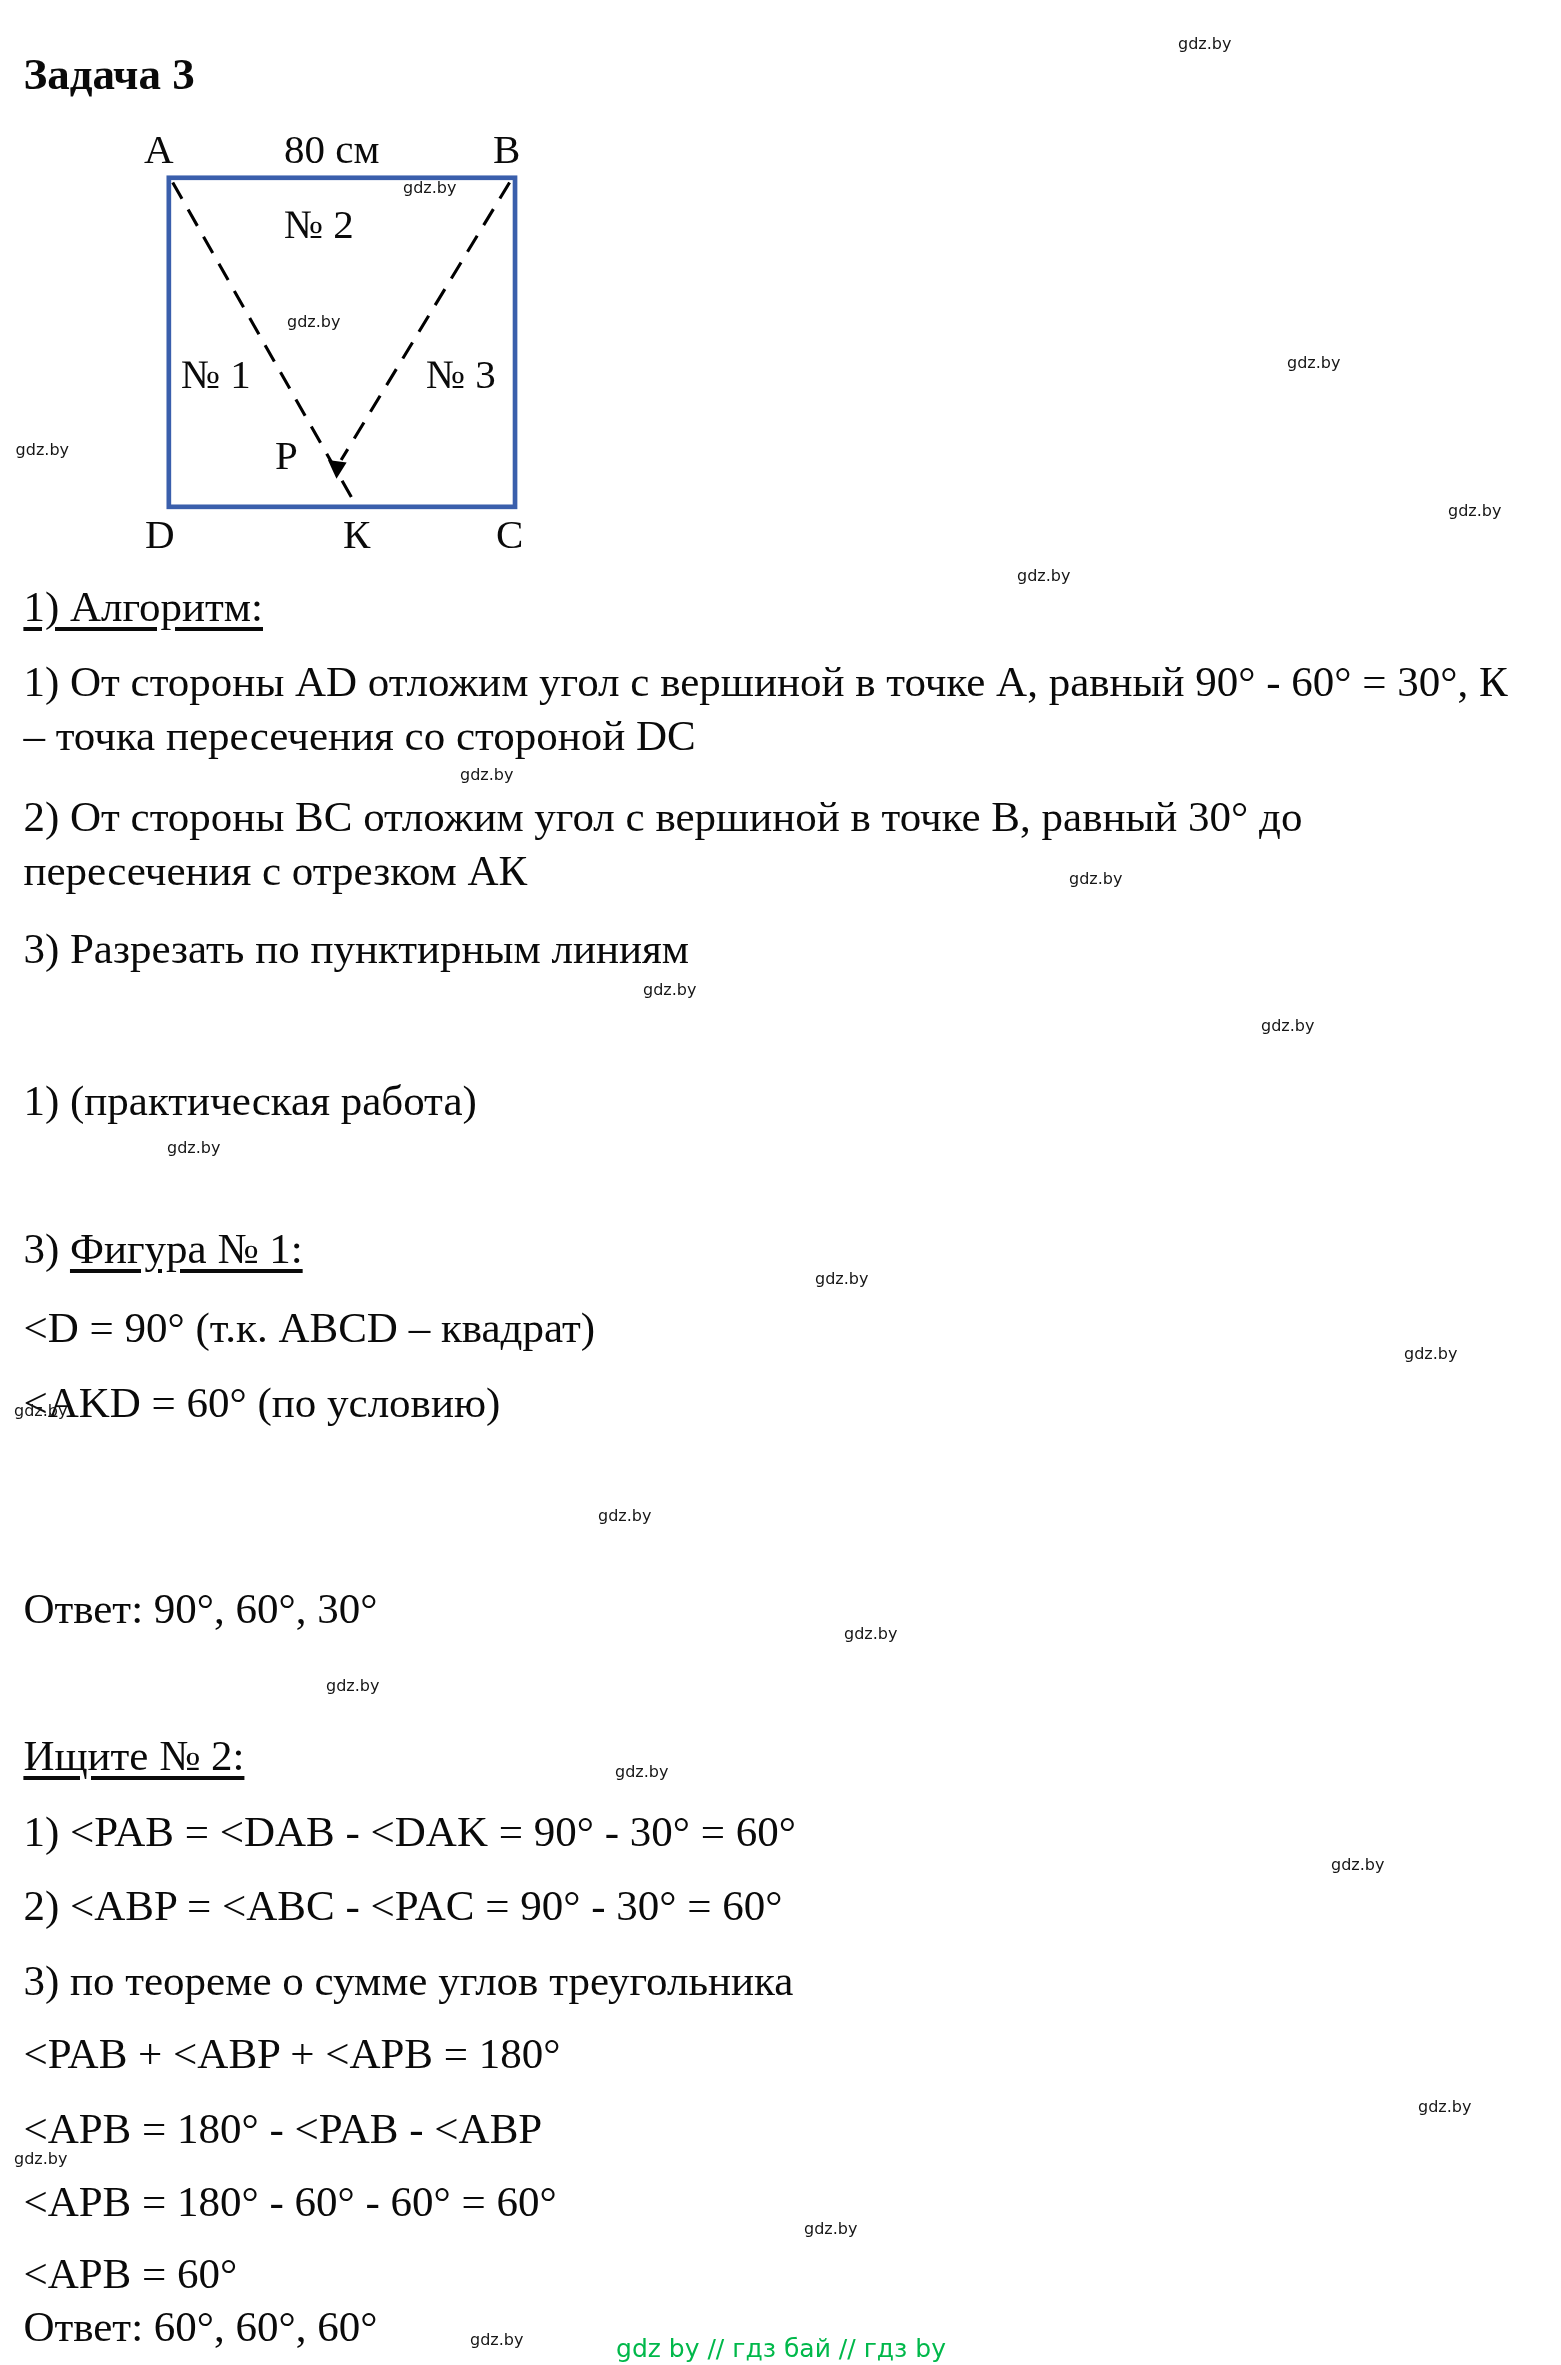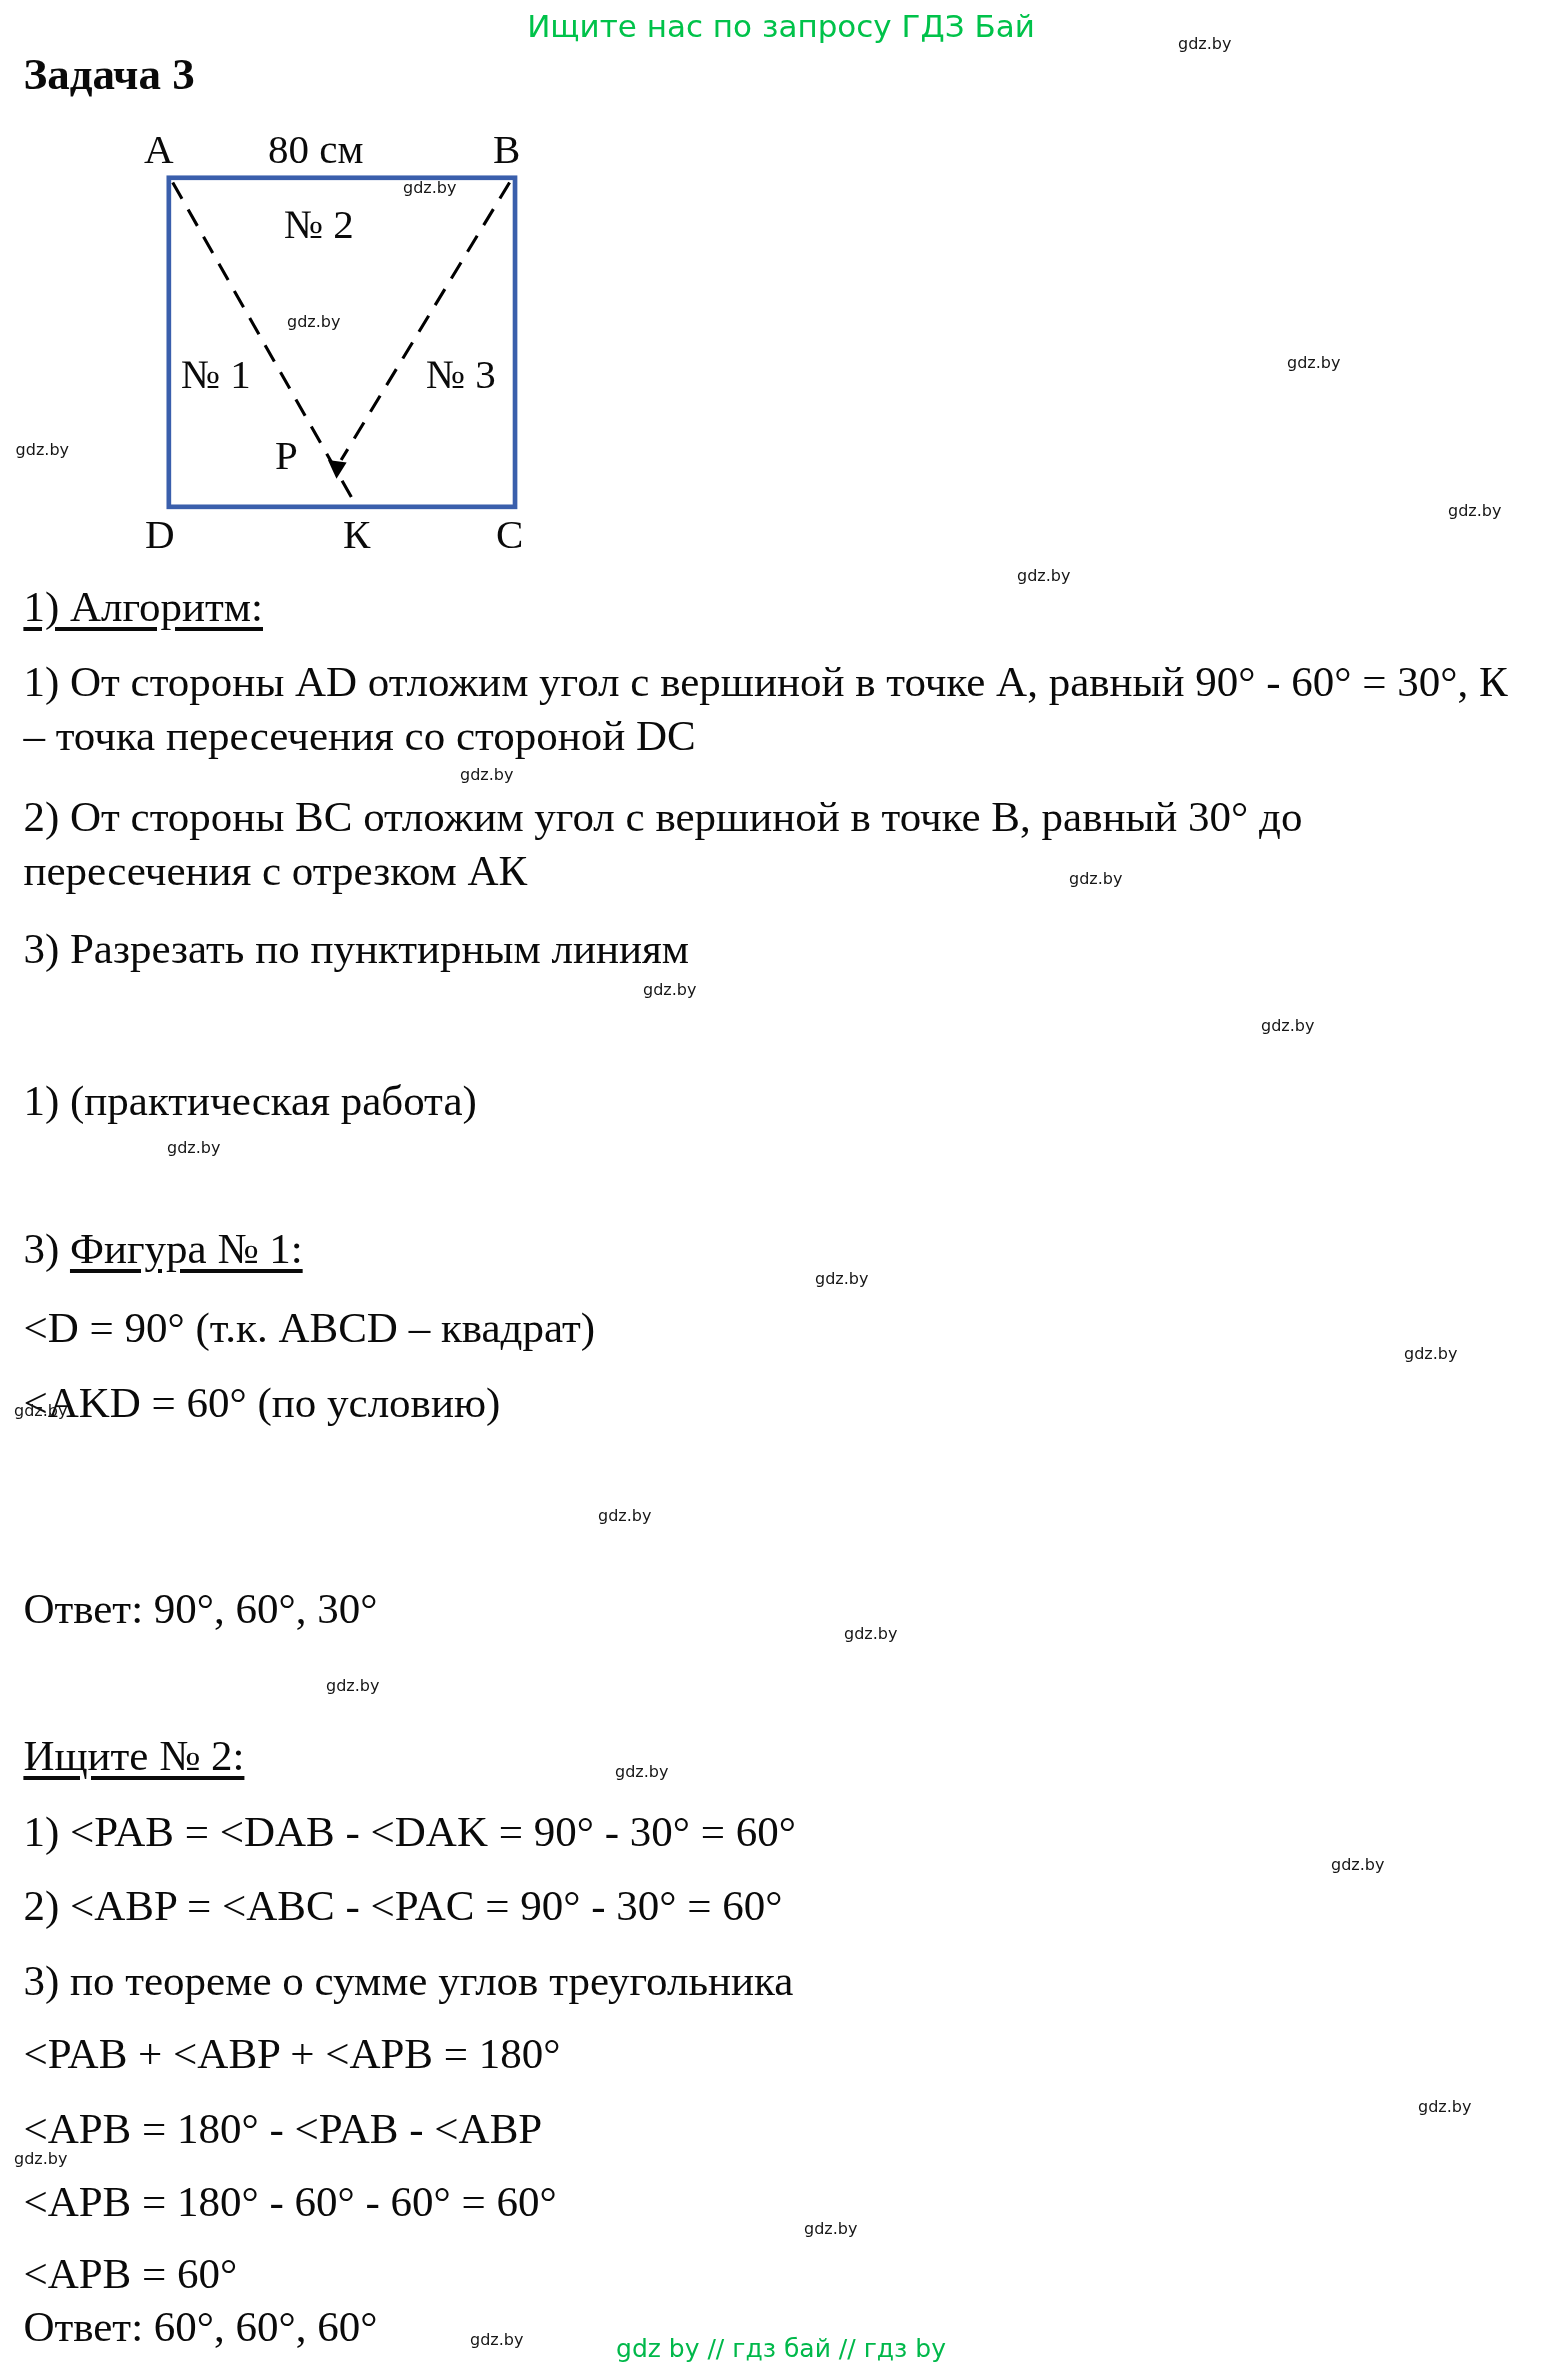--- a/index.html
+++ b/index.html
@@ -59,33 +59,32 @@
     font-family: "DejaVu Sans", "Liberation Sans", sans-serif;
     font-size: 25px;
     color: #00b84a;
   }
 </style>
 </head>
 <body>
 
 <div id="page">
 
-  <div class="banner">Ищите нас по запросу ГДЗ Бай</div>
 
   <div class="title">Задача 3</div>
 
   <div class="fig">
     <svg width="609" height="577" viewBox="0 0 780 740">
       <rect x="216" y="228" width="444" height="422" fill="none" stroke-width="6" stroke="#3a5fac"></rect>
       <line x1="221" y1="234" x2="456" y2="648" stroke="#000000" stroke-width="4" stroke-dasharray="24 16"></line>
       <line x1="653" y1="234" x2="437" y2="590" stroke="#000000" stroke-width="4" stroke-dasharray="24 16"></line>
       <polygon points="431,614 420,590 444,593" fill="#000000"></polygon>
     </svg>
     <div class="fig-label" style="left:144px; top:125px;">A</div>
-    <div class="fig-label" style="left:268px; top:125px;">80 см</div>
+    <div class="fig-label" style="left:284px; top:125px;">80 см</div>
     <div class="fig-label" style="left:493px; top:125px;">B</div>
     <div class="fig-label" style="left:284px; top:200px;">№ 2</div>
     <div class="fig-label" style="left:181px; top:350px;">№ 1</div>
     <div class="fig-label" style="left:426px; top:350px;">№ 3</div>
     <div class="fig-label" style="left:275px; top:431px;">Р</div>
     <div class="fig-label" style="left:145px; top:510px;">D</div>
     <div class="fig-label" style="left:343px; top:510px;">К</div>
     <div class="fig-label" style="left:496px; top:510px;">C</div>
   </div>
 

